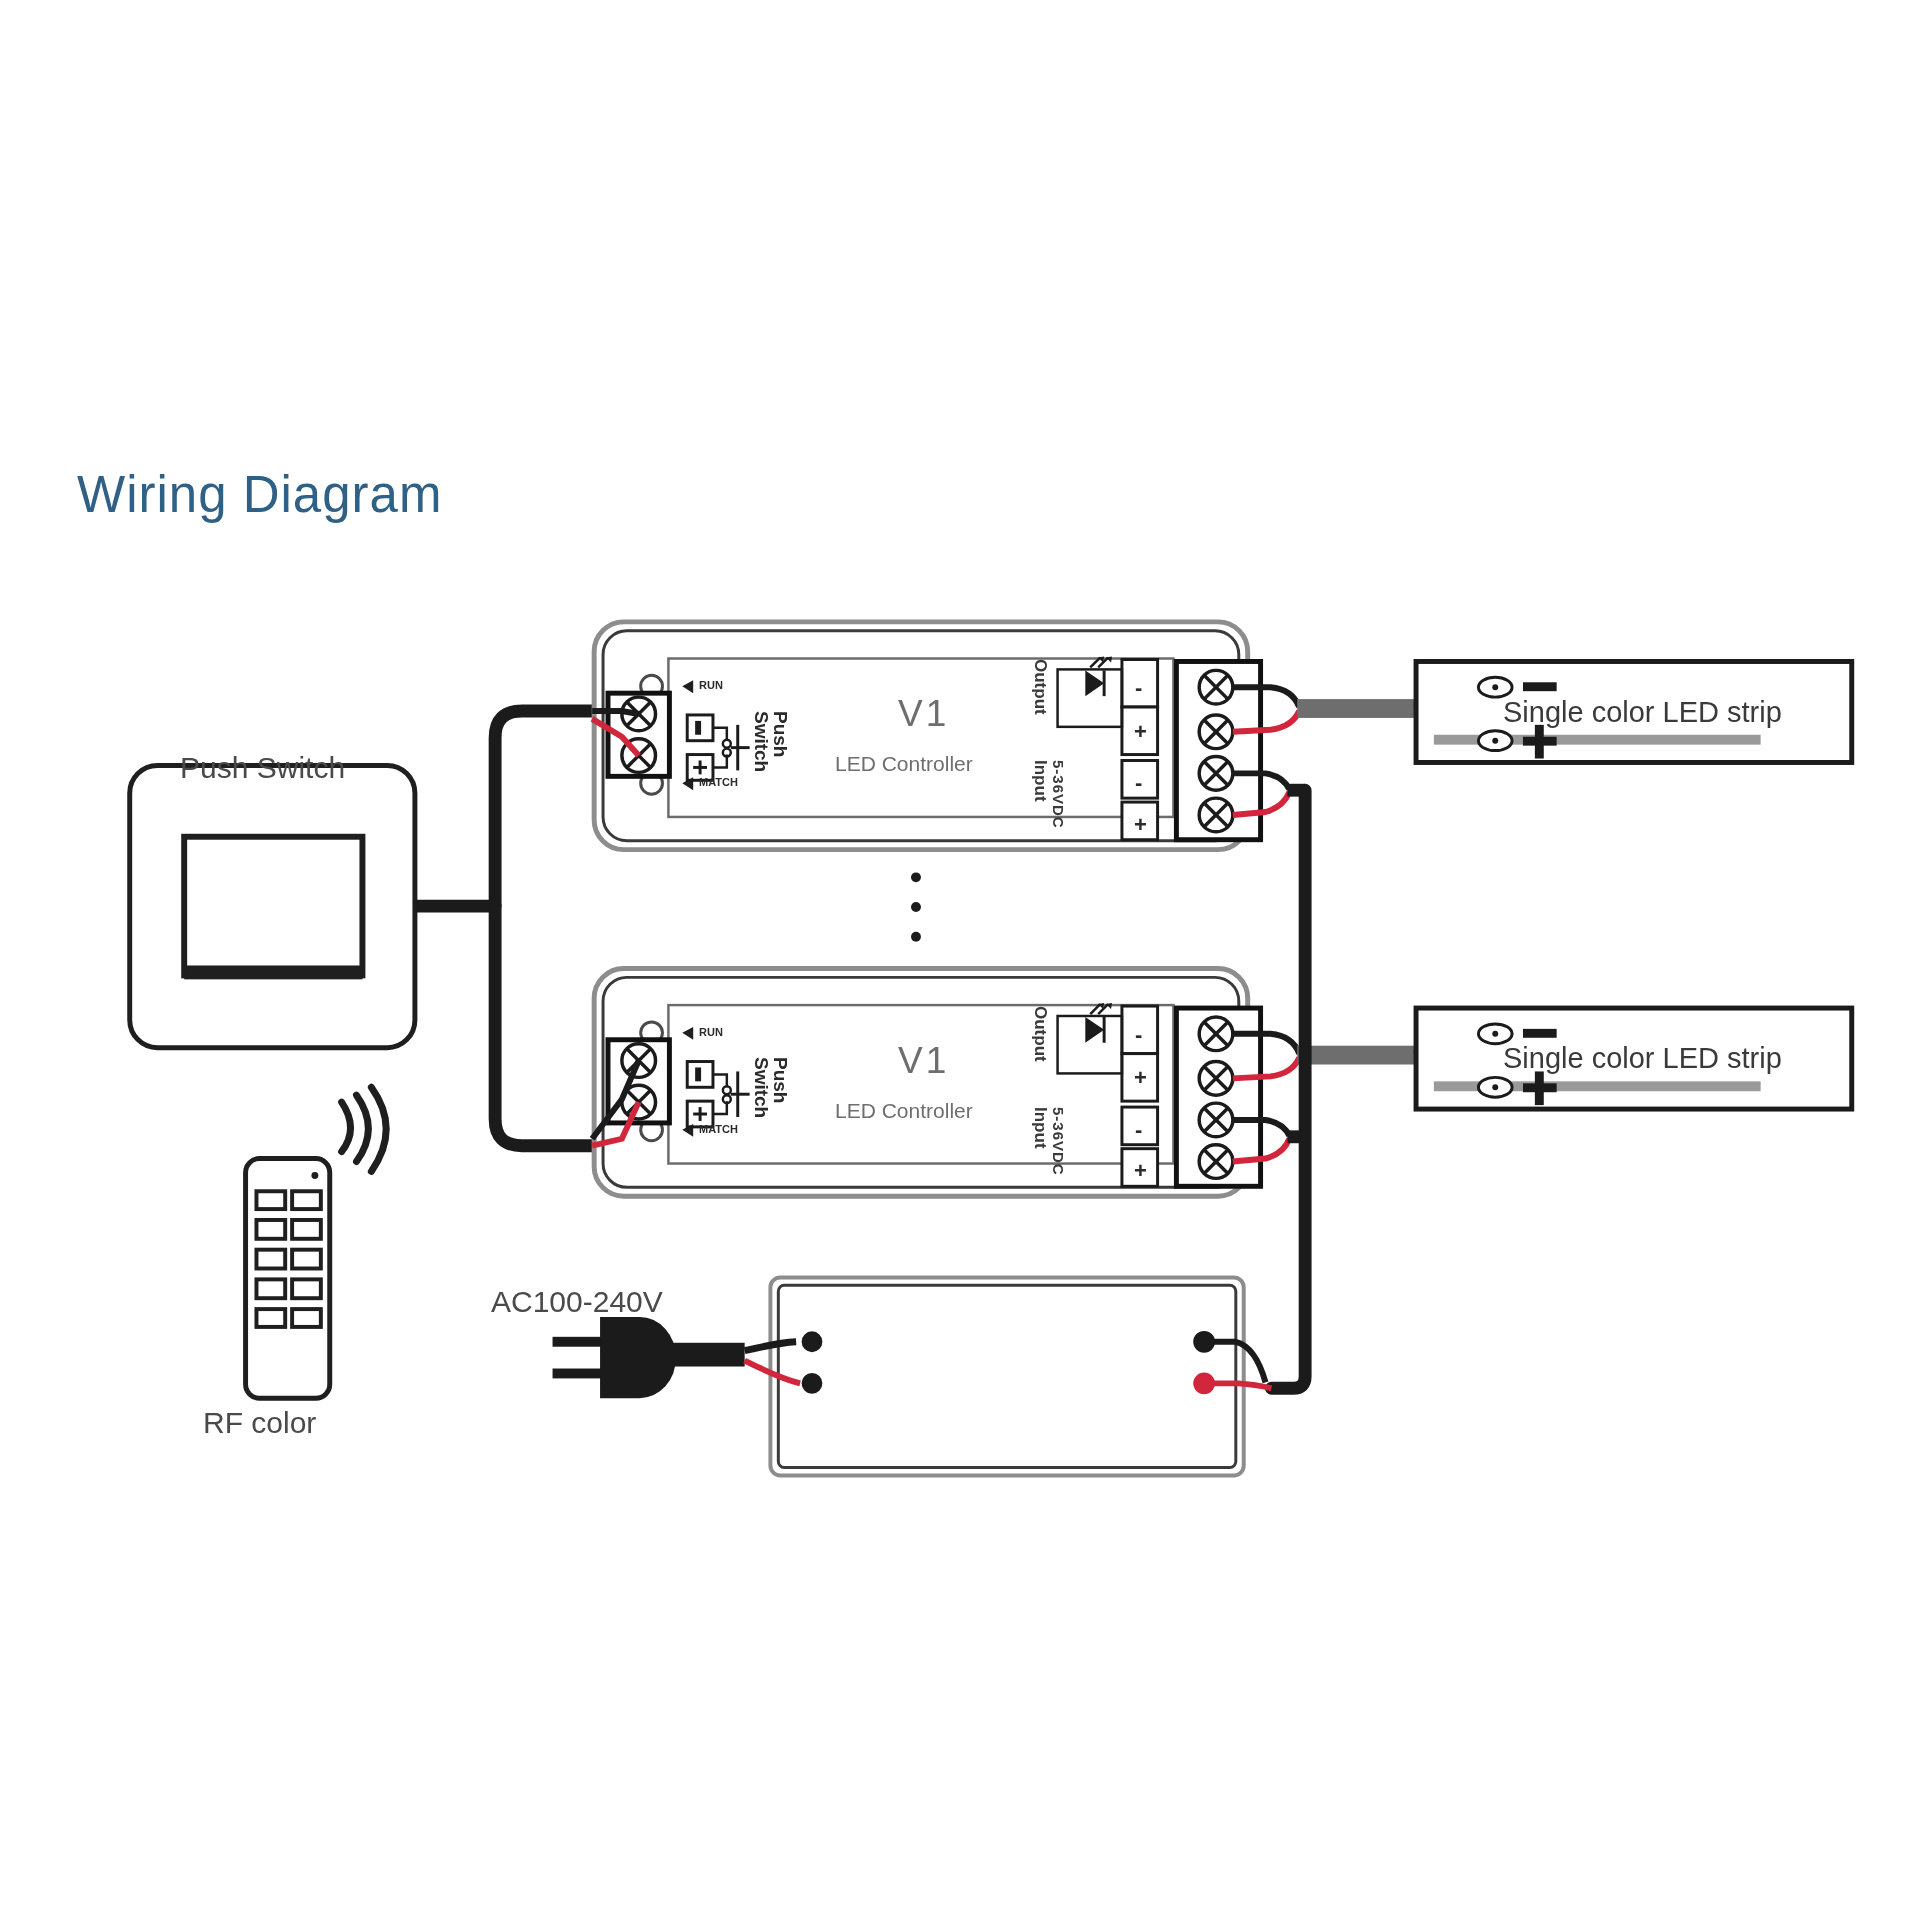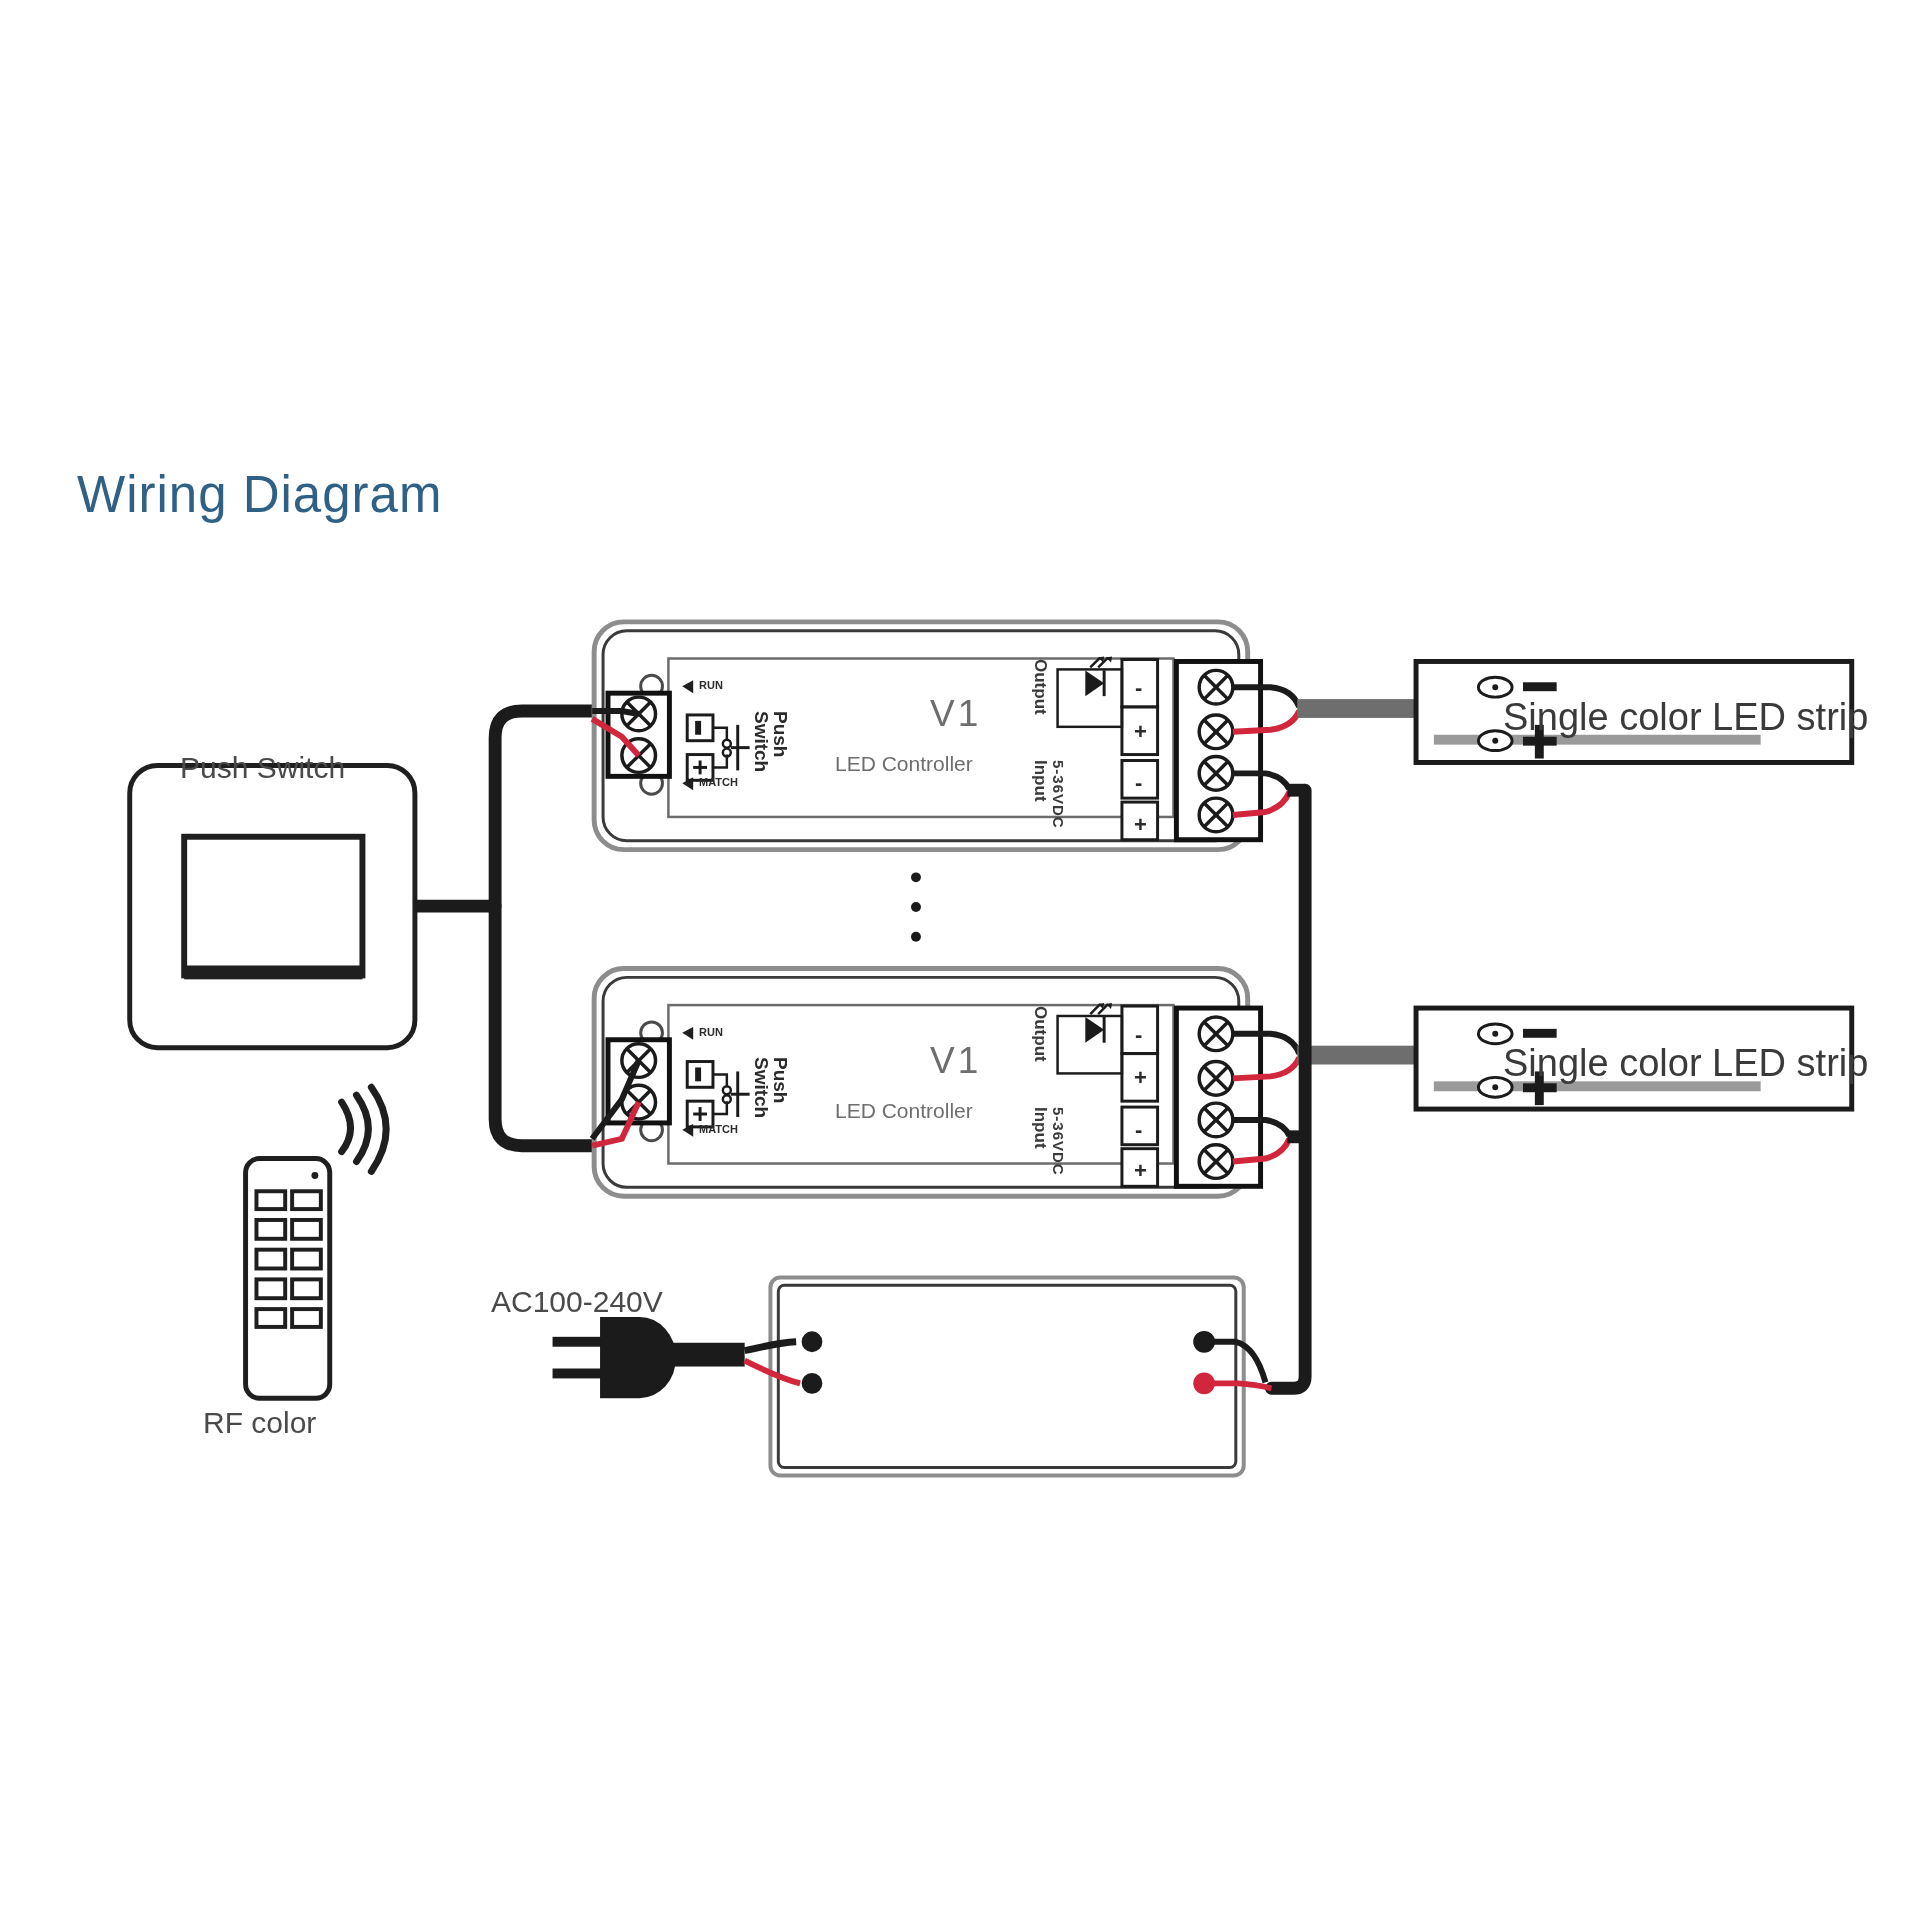--- a/index.html
+++ b/index.html
@@ -3,31 +3,31 @@
 <meta charset="utf-8">
 <style>
   html,body{margin:0;padding:0;background:#ffffff;}
   body{width:1927px;height:1927px;font-family:"Liberation Sans",sans-serif;overflow:hidden;}
   #stage{position:relative;width:1927px;height:1848px;background:#fff;}
   #svgroot{position:absolute;left:0;top:0;width:1927px;height:1927px;}
   .ttl{position:absolute;color:#2f6186;font-size:51px;letter-spacing:1px;font-family:"Liberation Sans",sans-serif;}
   .lbl{position:absolute;color:#4a4a4a;font-size:27px;font-family:"Liberation Sans",sans-serif;white-space:nowrap;}
   .big{font-size:30px;}
   .ctlname{position:absolute;color:#6e6e6e;font-family:"Liberation Sans",sans-serif;white-space:nowrap;}
-  .v1{font-size:37px;letter-spacing:3px;margin-left:32px;}
+  .v1{font-size:37px;letter-spacing:3px;}
   .ledc{font-size:21px;}
   .tiny{position:absolute;color:#2b2b2b;font-size:11px;font-weight:bold;font-family:"Liberation Sans",sans-serif;white-space:nowrap;}
   .vrt{position:absolute;color:#3a3a3a;font-size:17px;font-weight:bold;font-family:"Liberation Sans",sans-serif;white-space:nowrap;
        writing-mode:vertical-rl;text-orientation:mixed;}
   .vrt2{position:absolute;color:#3a3a3a;font-size:15px;font-weight:bold;font-family:"Liberation Sans",sans-serif;white-space:nowrap;
        writing-mode:vertical-rl;text-orientation:mixed;letter-spacing:1px;}
   .vrtpush{position:absolute;color:#2b2b2b;font-size:19px;font-weight:bold;font-family:"Liberation Sans",sans-serif;
        writing-mode:vertical-rl;text-orientation:mixed;line-height:1.0;}
   .psy{position:absolute;color:#4a4a4a;font-size:29px;line-height:40px;font-family:"Liberation Sans",sans-serif;white-space:pre;}
-  .strip-lbl{position:absolute;color:#3a3a3a;font-size:38px;font-family:"Liberation Sans",sans-serif;white-space:nowrap;}
+  .strip-lbl{position:absolute;color:#3a3a3a;font-size:29px;font-family:"Liberation Sans",sans-serif;white-space:nowrap;}
 </style>
 </head>
 <body>
 
 <div id="stage">
 
   <div class="ttl" style="left:77px;top:465px;">Wiring Diagram</div>
 
   <svg id="svgroot" viewBox="0 0 1946 1946">
     <defs>

